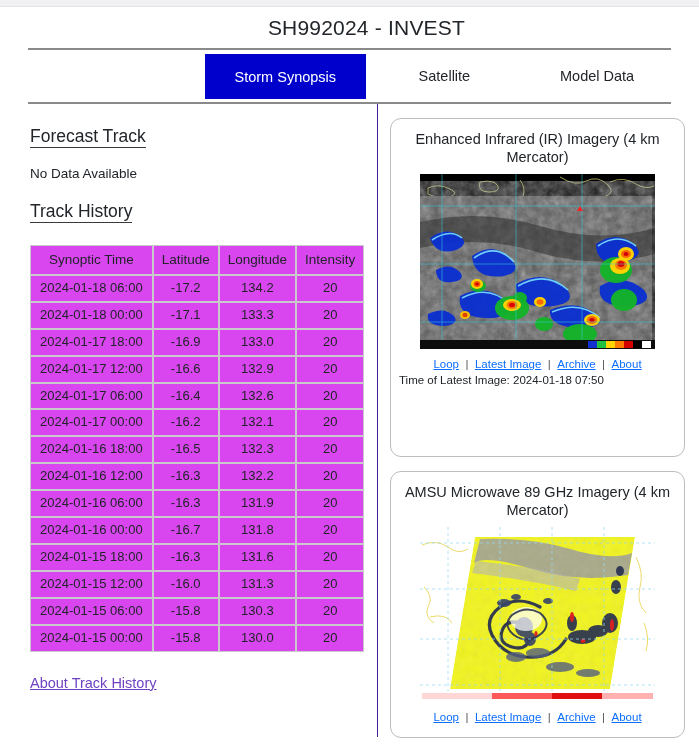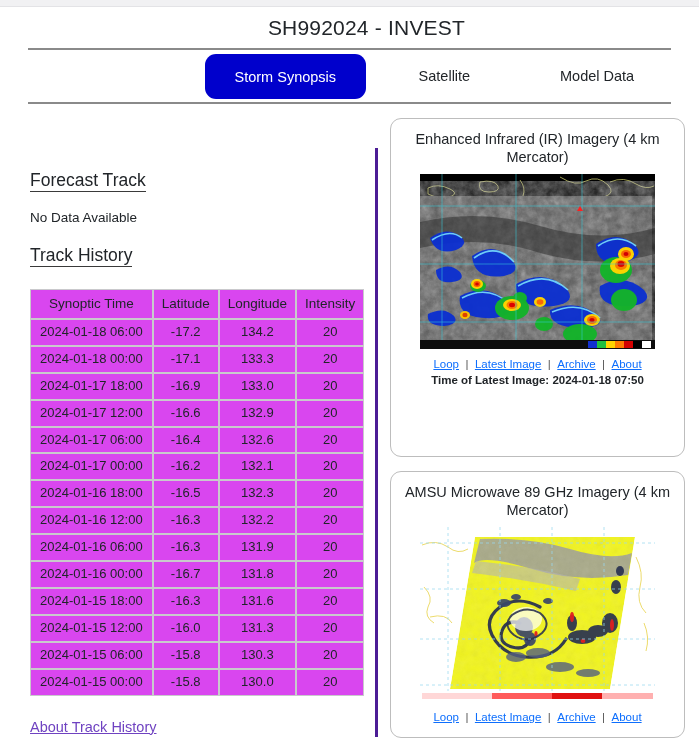--- a/index.html
+++ b/index.html
@@ -28,37 +28,35 @@
 
   .tabs {
     display: flex; align-items: stretch; height: 54px;
     margin: 0 28px;
     border-bottom: 2px solid #8a8a8a;
   }
   .tab {
     display: flex; align-items: center; justify-content: center;
     font-size: 14.5px; color: #212529; cursor: pointer;
     padding: 0 14px;
-    border-radius: 11px;
   }
   .tab.spacer { flex: 0 0 177px; }
   .tab.active {
     background: #0000cc; color: #ffffff;
     width: 163px; margin-top: 4px; margin-bottom: 3px;
   }
   .tab.t-sat { width: 160px; }
   .tab.t-model { width: 150px; }
 
   .content { display: flex; height: 633px; }
 
   .leftcol {
     width: 378px; flex: 0 0 378px;
     padding: 22px 0 0 30px;
-    border-right: 3px solid #4c1d95;
-    margin-top: 44px;
+    border-right: 1px solid #4c1d95;
   }
   .rightcol { flex: 1; padding: 14px 14px 0 12px; }
 
   h3.sec {
     font-size: 17.5px; font-weight: 400; color: #212529;
     margin: 0 0 18px 0; display: inline-block;
     border-bottom: 1px solid #3a3a3a; padding-bottom: 1px;
     line-height: 1.15;
   }
   .nodata { font-size: 13.5px; margin: 0 0 20px 0; color: #212529; }
@@ -91,21 +89,21 @@
   }
   .panel.ir { height: 339px; }
   .panel.mw { height: 267px; }
   .panel h4 {
     margin: 2px 0 8px 0; font-size: 14.5px; font-weight: 400;
     text-align: center; color: #212529; line-height: 1.25;
   }
   .imgbox { width: 235px; margin: 0 auto; position: relative; }
   .links { text-align: center; margin-top: 5px; }
   .links .sep { color: #555; font-size: 11.5px; padding: 0 2px; }
-  .stamp { text-align: center; font-size: 11.5px; color: #212529; margin-top: 2px; font-weight: bold; }
+  .stamp { text-align: left; font-size: 11.5px; color: #212529; margin-top: 2px; }
 
   
   .ir-img { width: 235px; height: 175px; background: #000; display: block; }
   .mw-img { width: 235px; height: 175px; background: #fff; display: block; }
 </style>
 </head>
 <body>
 
 <div class="page">
 

